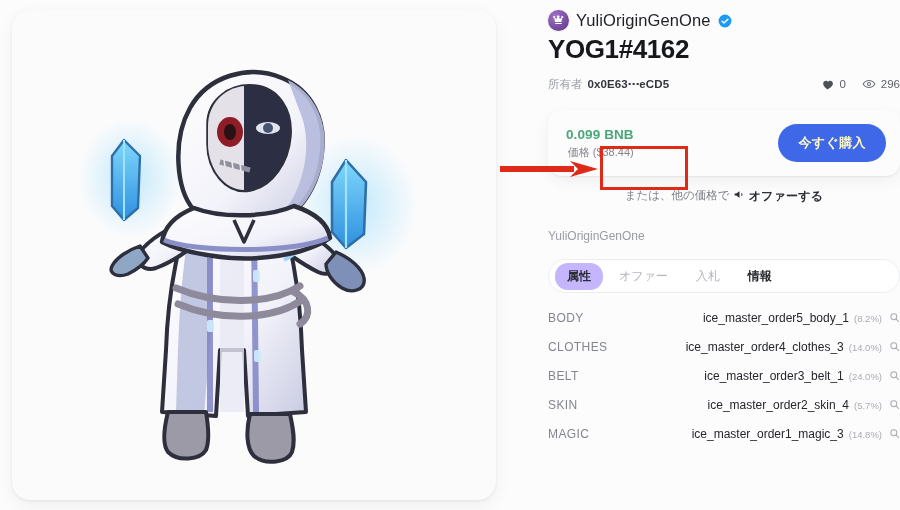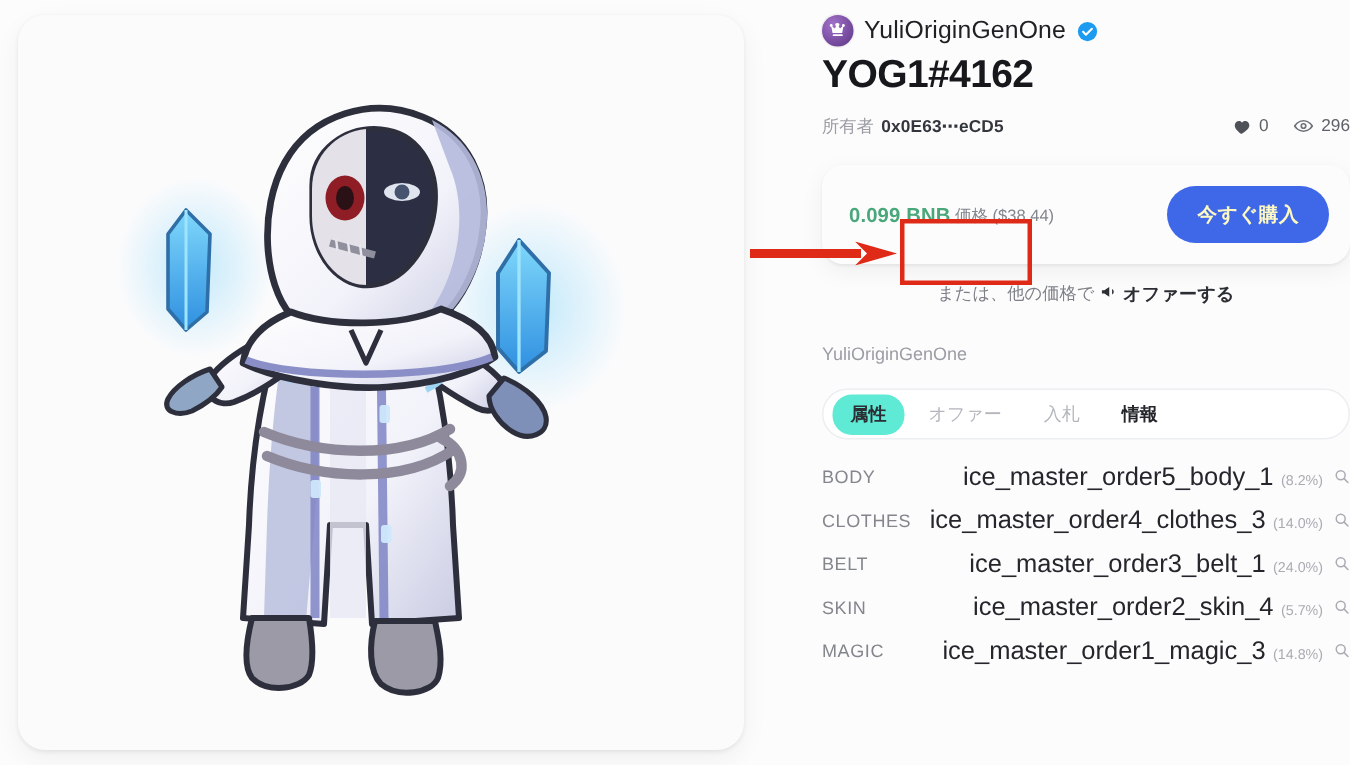--- a/index.html
+++ b/index.html
@@ -50,21 +50,21 @@
   .stat .num { font-size: 11.5px; color: #5e6168; }
 
   
   .price-card {
     position: relative; margin-top: 17px;
     height: 66px; background: #fcfcfd;
     border-radius: 14px;
     box-shadow: 0 1px 2px rgba(0,0,0,.06), 0 5px 16px rgba(0,0,0,.055);
     display: flex; align-items: center; padding: 0 14px 0 18px;
   }
-  .price-block { display: flex; flex-direction: row; gap: 3px; align-items: flex-end; }
+  .price-block { display: flex; flex-direction: column; gap: 3px; align-items: flex-end; }
   .price-main { font-size: 13.5px; font-weight: 700; color: #4aa77a; letter-spacing: .1px; }
   .price-sub { font-size: 11px; color: #82868d; }
   .buy-btn {
     margin-left: auto; border: 0; cursor: pointer;
     background: #3f68e8; color: #fef9c3;
     font-family: inherit; font-size: 13px; font-weight: 700;
     padding: 10px 20px; border-radius: 22px; letter-spacing: .4px;
   }
 
   .offer-line {
@@ -77,28 +77,28 @@
 
   .tabs {
     margin-top: 16px; height: 34px; border-radius: 17px;
     border: 1px solid #eceef1; background: #fff;
     display: flex; align-items: center; padding: 0 6px; gap: 4px;
   }
   .tab {
     font-size: 12px; color: #b3b6bc; padding: 5px 12px; border-radius: 13px;
     cursor: pointer; white-space: nowrap;
   }
-  .tab.active { background: #5eead4; color: #2b2e33; font-weight: 700; }
+  .tab.active { background: #c4b5fd; color: #2b2e33; font-weight: 700; }
   .tab.strong { color: #24262b; font-weight: 700; }
 
   .attrs { margin-top: 10px; }
   .attr-row { display: flex; align-items: center; height: 29px; }
   .attr-key { font-size: 12px; color: #83868d; letter-spacing: .4px; flex: 0 0 auto; }
   .attr-right { margin-left: auto; display: flex; align-items: baseline; gap: 5px; }
-  .attr-val { font-size: 17px; color: #24262b; }
+  .attr-val { font-size: 12px; color: #24262b; }
   .attr-pct { font-size: 9.5px; color: #a9acb2; }
   .attr-search { width: 11px; height: 11px; flex: 0 0 auto; align-self: center; margin-left: 2px; cursor: pointer; }
 
   
   .anno-box {
     position: absolute; left: 600px; top: 146px; width: 88px; height: 44px;
     border: 3px solid #e02a18; pointer-events: none;
   }
   .anno-arrow { position: absolute; left: 500px; top: 161px; width: 100px; height: 16px; pointer-events: none; }
 </style>

